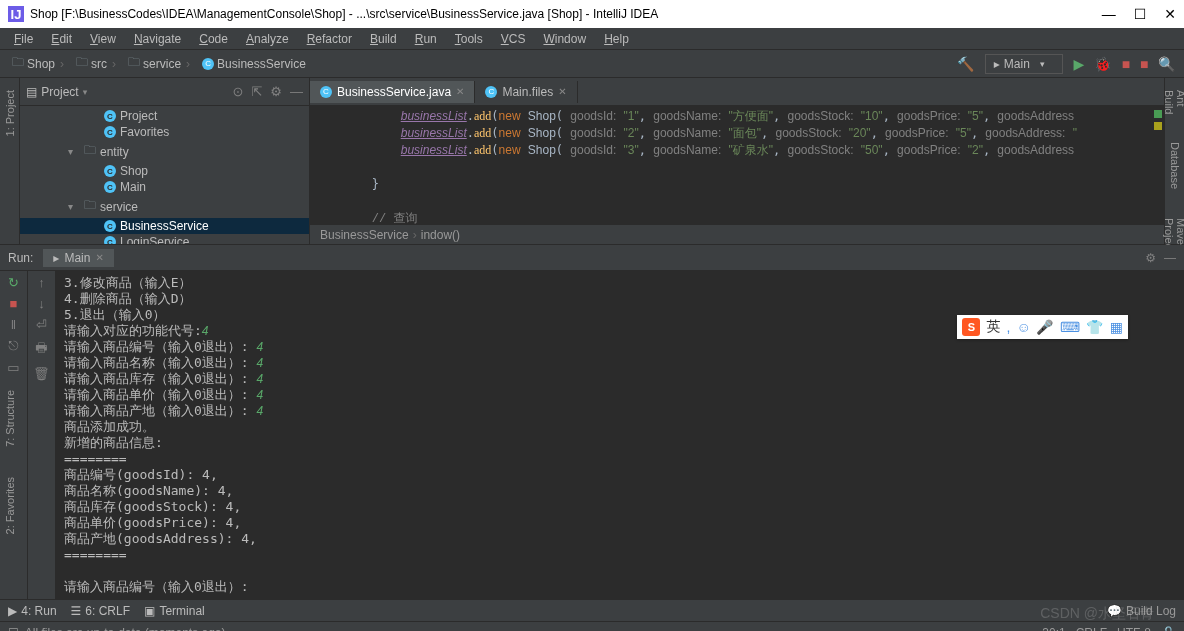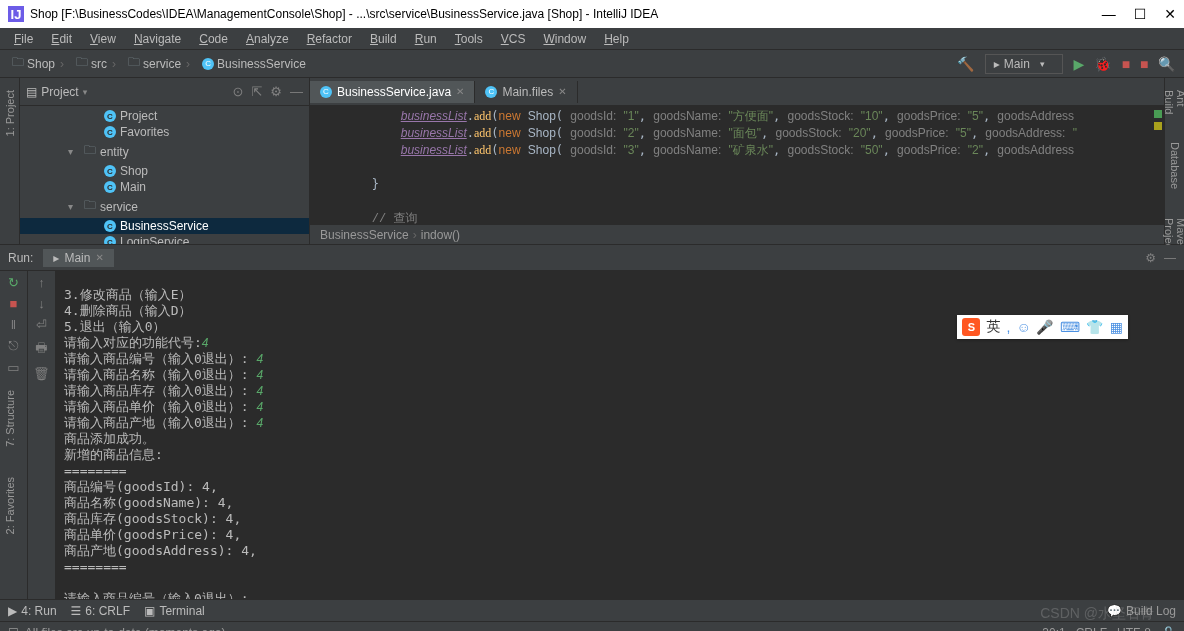--- a/index.html
+++ b/index.html
@@ -67,21 +67,21 @@
 .run-header .rh-title { color:#bbb; margin-right:10px; }
 .run-tab { background:#515658; padding:2px 10px; display:flex; align-items:center; gap:5px; font-size:11px; }
 .run-tab .close { color:#888; font-size:10px; cursor:pointer; }
 .run-header-right { margin-left:auto; display:flex; gap:8px; color:#808080; }
 .run-header-right span { cursor:pointer; }
 .run-body { flex:1; display:flex; overflow:hidden; }
 .run-toolbar { width:28px; background:#3c3f41; border-right:1px solid #2b2b2b; display:flex; flex-direction:column; align-items:center; padding:4px 0; gap:6px; }
 .run-toolbar span { cursor:pointer; font-size:13px; }
 .run-toolbar2 { width:28px; background:#3c3f41; border-right:1px solid #2b2b2b; display:flex; flex-direction:column; align-items:center; padding:4px 0; gap:6px; color:#808080; }
 .run-toolbar2 span { cursor:pointer; font-size:13px; }
-.console { flex:1; padding:16px 8px; font-family:Consolas,"Microsoft YaHei",monospace; font-size:13px; line-height:16px; color:#bbb; overflow:hidden; white-space:pre; }
+.console { flex:1; padding:4px 8px; font-family:Consolas,"Microsoft YaHei",monospace; font-size:13px; line-height:16px; color:#bbb; overflow:hidden; white-space:pre; }
 .console .inp { color:#59a869; font-style:italic; }
 
 .bottom-tabs { height:22px; background:#3c3f41; display:flex; align-items:center; padding:0 8px; border-top:1px solid #2b2b2b; gap:14px; font-size:11px; }
 .bottom-tabs .bt { display:flex; align-items:center; gap:4px; cursor:pointer; color:#bbb; }
 .bottom-right { margin-left:auto; display:flex; align-items:center; gap:4px; color:#999; }
 .statusbar { height:22px; background:#3c3f41; display:flex; align-items:center; padding:0 8px; border-top:1px solid #2b2b2b; font-size:11px; color:#999; }
 .statusbar .sb-right { margin-left:auto; display:flex; gap:10px; }
 
 .ime { position:absolute; right:56px; top:315px; z-index:10; }
 .ime-tip { background:#fff; color:#333; padding:4px 10px; font-size:12px; margin-bottom:4px; box-shadow:0 1px 3px rgba(0,0,0,.3); text-align:center; }

